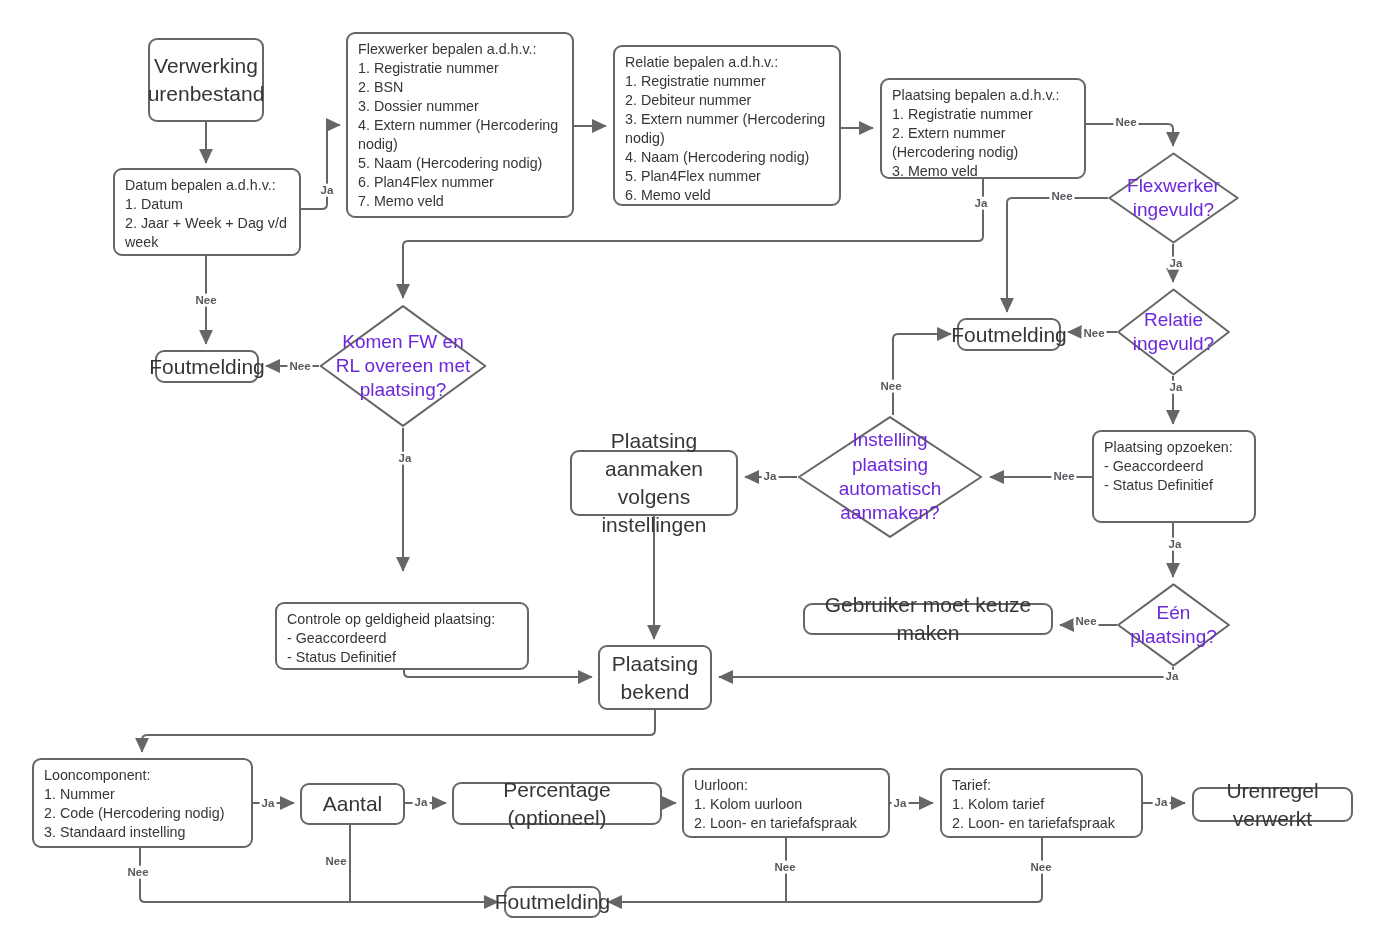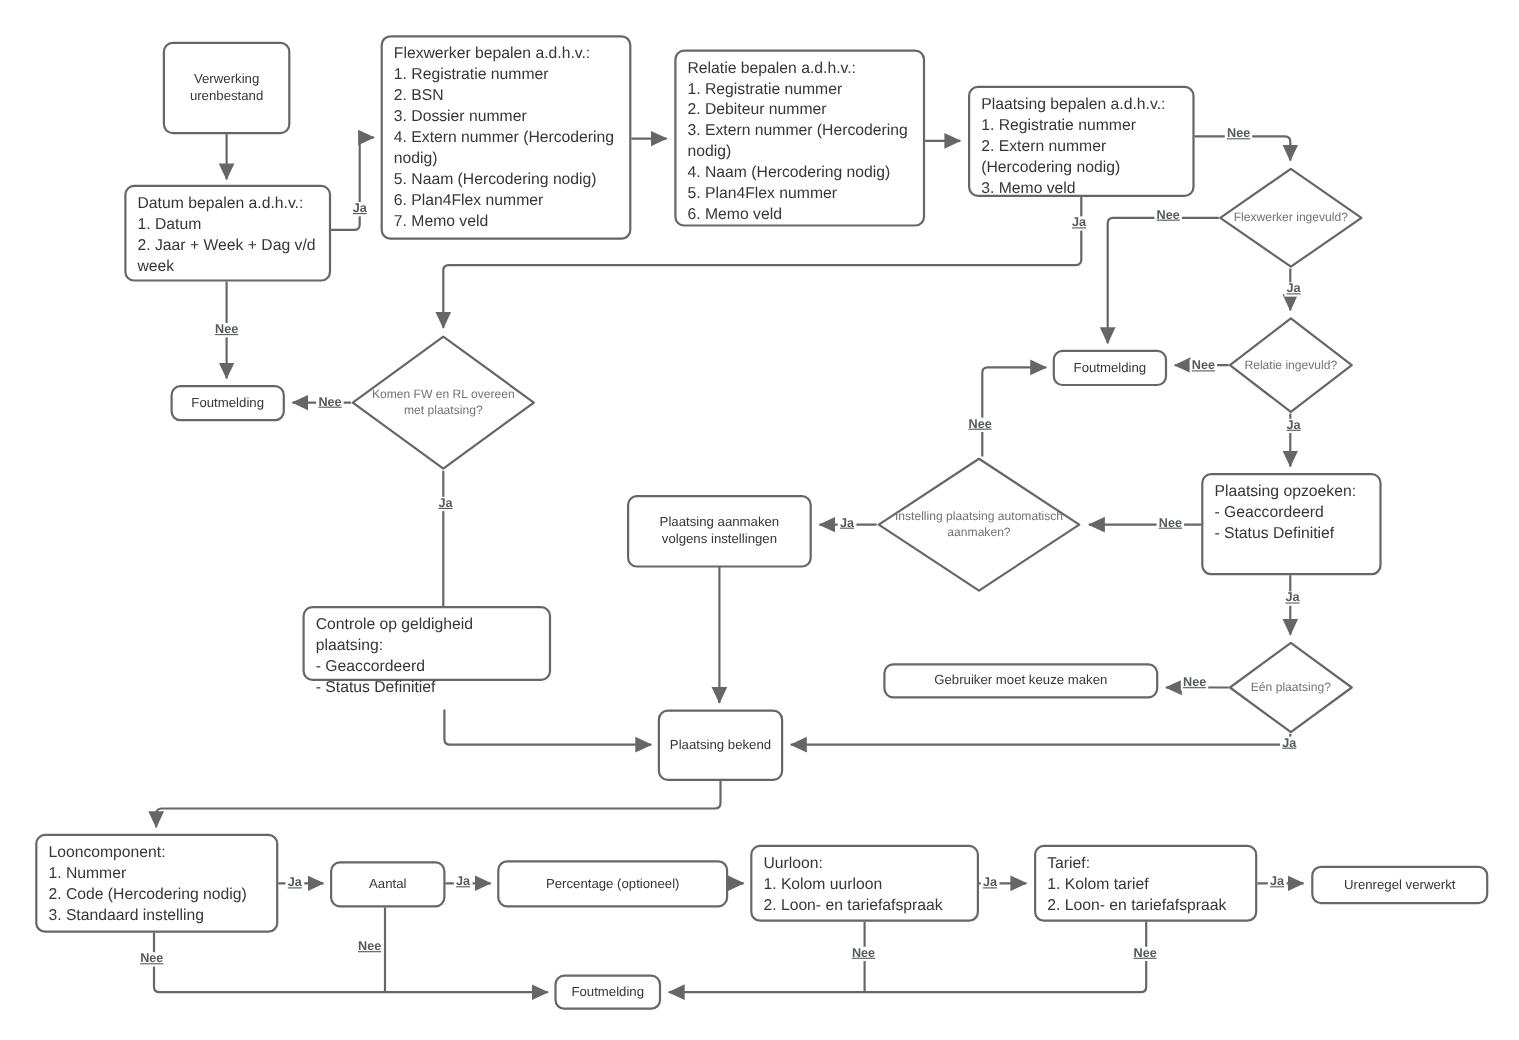--- a/index.html
+++ b/index.html
@@ -2,31 +2,31 @@
 <html><head>
 <meta charset="utf-8">
 <style>
   html,body{margin:0;padding:0;background:#ffffff;}
   .canvas{position:relative;width:1381px;height:945px;background:#fff;
           font-family:"Liberation Sans",sans-serif;color:#363636;overflow:hidden;}
   svg.wires{position:absolute;left:0;top:0;width:1381px;height:945px;}
   .node{position:absolute;background:#fff;border:2px solid #666;border-radius:9px;
         box-sizing:border-box;font-size:14.3px;line-height:1.33;color:#363636;}
   .center{display:flex;align-items:center;justify-content:center;text-align:center;
-          font-size:12px;padding:2px 6px;}
+          font-size:21px;padding:2px 6px;}
   .list{padding:6px 7px 5px 10px;}
   .list .t, .list .li{white-space:normal;}
   .diamond{position:absolute;box-sizing:border-box;}
   .diamond svg{position:absolute;left:0;top:0;width:100%;height:100%;display:block;}
   .diamond .dtext{position:absolute;left:8%;top:4%;width:84%;height:92%;
           display:flex;align-items:center;justify-content:center;text-align:center;
-          font-size:11px;line-height:1.28;color:#737373;}
+          font-size:19px;line-height:1.28;color:#6d28d9;}
   .elabel{position:absolute;transform:translate(-50%,-50%);font-size:11.5px;
           font-weight:bold;color:#565a5e;background:#fff;padding:0 2px;line-height:1.1;
-          white-space:nowrap;text-decoration:underline;}
+          white-space:nowrap;}
 </style>
 </head>
 <body>
 
 <div class="canvas">
 
   <svg class="wires" viewBox="0 0 1381 945" fill="none" stroke="#666" stroke-width="2" stroke-linejoin="round">
     <defs>
       <marker id="arr" viewBox="0 0 10 10" refX="8.5" refY="5" markerWidth="8.5" markerHeight="8.5" orient="auto-start-reverse">
         <path d="M0,0.8 L9,5 L0,9.2 z" fill="#666" stroke="none"></path>
@@ -110,21 +110,21 @@
   <div class="node list" style="left:1092px;top:430px;width:164px;height:93px">
     <div class="t">Plaatsing opzoeken:</div>
     <div class="li">- Geaccordeerd</div>
     <div class="li">- Status Definitief</div>
   </div>
 
   <div class="node center" style="left:570px;top:450px;width:168px;height:66px">
     <span>Plaatsing aanmaken volgens instellingen</span>
   </div>
 
-  <div class="node list" style="left:275px;top:551px;width:226px;height:68px">
+  <div class="node list" style="left:275px;top:602px;width:254px;height:68px">
     <div class="t">Controle op geldigheid plaatsing:</div>
     <div class="li">- Geaccordeerd</div>
     <div class="li">- Status Definitief</div>
   </div>
 
   <div class="node center" style="left:803px;top:603px;width:250px;height:32px">
     <span>Gebruiker moet keuze maken</span>
   </div>
 
   <div class="node center" style="left:598px;top:645px;width:114px;height:65px">

